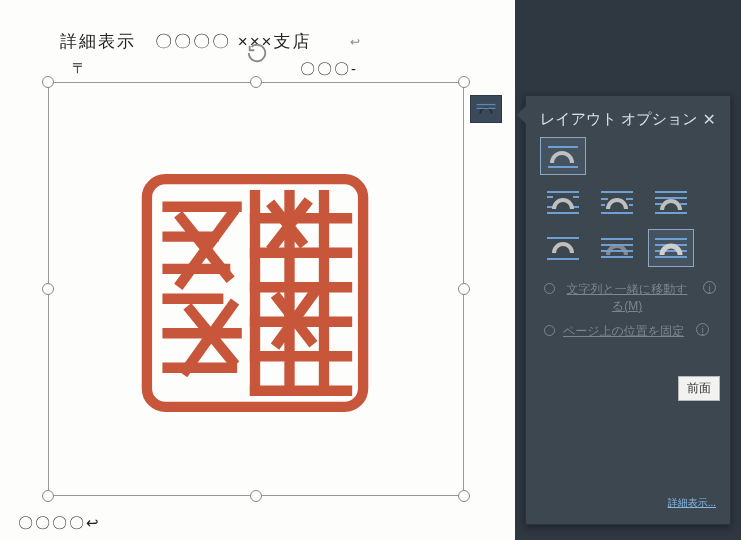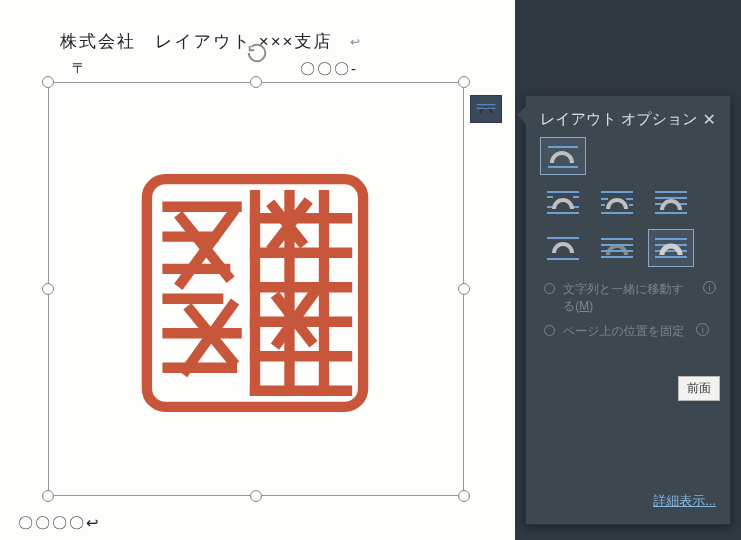--- a/index.html
+++ b/index.html
@@ -124,20 +124,21 @@
   .flyout {
     position: absolute;
     left: 525px;
     top: 95px;
     width: 206px;
     height: 430px;
     background: #3d4750;
     color: #e8e8e8;
     border: 1px solid #2a323a;
     box-shadow: 0 2px 8px rgba(0,0,0,0.4);
+    text-align: center;
   }
   .flyout-pointer {
     position: absolute;
     left: -9px;
     top: 10px;
     width: 0; height: 0;
     border-top: 9px solid transparent;
     border-bottom: 9px solid transparent;
     border-right: 9px solid #3d4750;
   }
@@ -179,20 +180,21 @@
   }
   .wrap-opt.selected { border: 1px solid #8aa8c6; background: #455260; }
   .opt-svg { width: 38px; height: 30px; }
   .radio-row {
     display: flex;
     align-items: flex-start;
     gap: 8px;
     padding: 6px 14px 2px 18px;
     font-size: 12px;
     color: #7d868f;
+    text-decoration: underline;
   }
   .radio-circle {
     width: 11px;
     height: 11px;
     border: 1.5px solid #7d868f;
     border-radius: 50%;
     margin-top: 2px;
     flex-shrink: 0;
   }
   .info-icon {
@@ -213,31 +215,31 @@
     color: #333;
     border: 1px solid #b8b8b4;
     font-size: 12px;
     padding: 3px 8px;
     border-radius: 0;
   }
   .see-more {
     position: absolute;
     right: 14px;
     bottom: 14px;
-    font-size: 13px;
+    font-size: 10px;
     color: #89b7e4;
     text-decoration: underline;
     cursor: pointer;
   }
 </style>
 </head>
 <body>
 
 <div class="doc-area">
-  <div class="doc-line1">株式会社　レイアウト ×××支店</div>
+  <div class="doc-line1">詳細表示　〇〇〇〇 ×××支店</div>
   <div class="doc-line1b">↩</div>
   <div class="doc-line2a">〒</div>
   <div class="doc-line2b">〇〇〇-</div>
 
   <span class="reuse-icon">
     <svg viewBox="0 0 24 24" fill="none" stroke="#8a8a86" stroke-width="2">
       <path d="M3 12a9 9 0 1 0 3-6.7"></path>
       <path d="M4 4v5h5"></path>
     </svg>
   </span>

